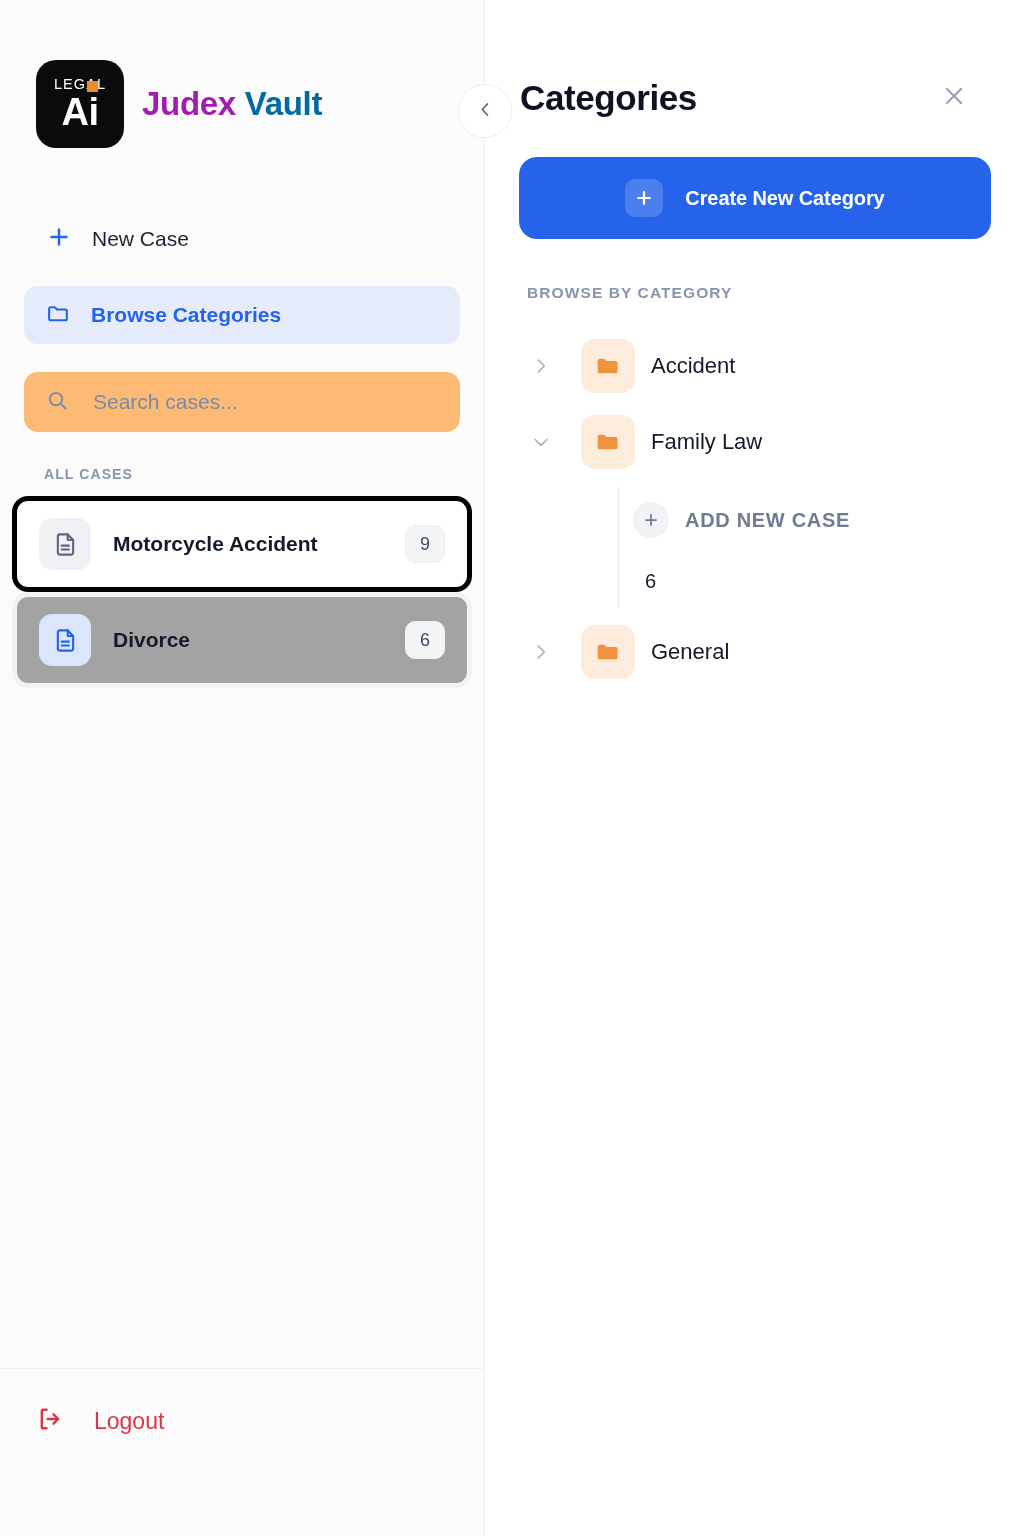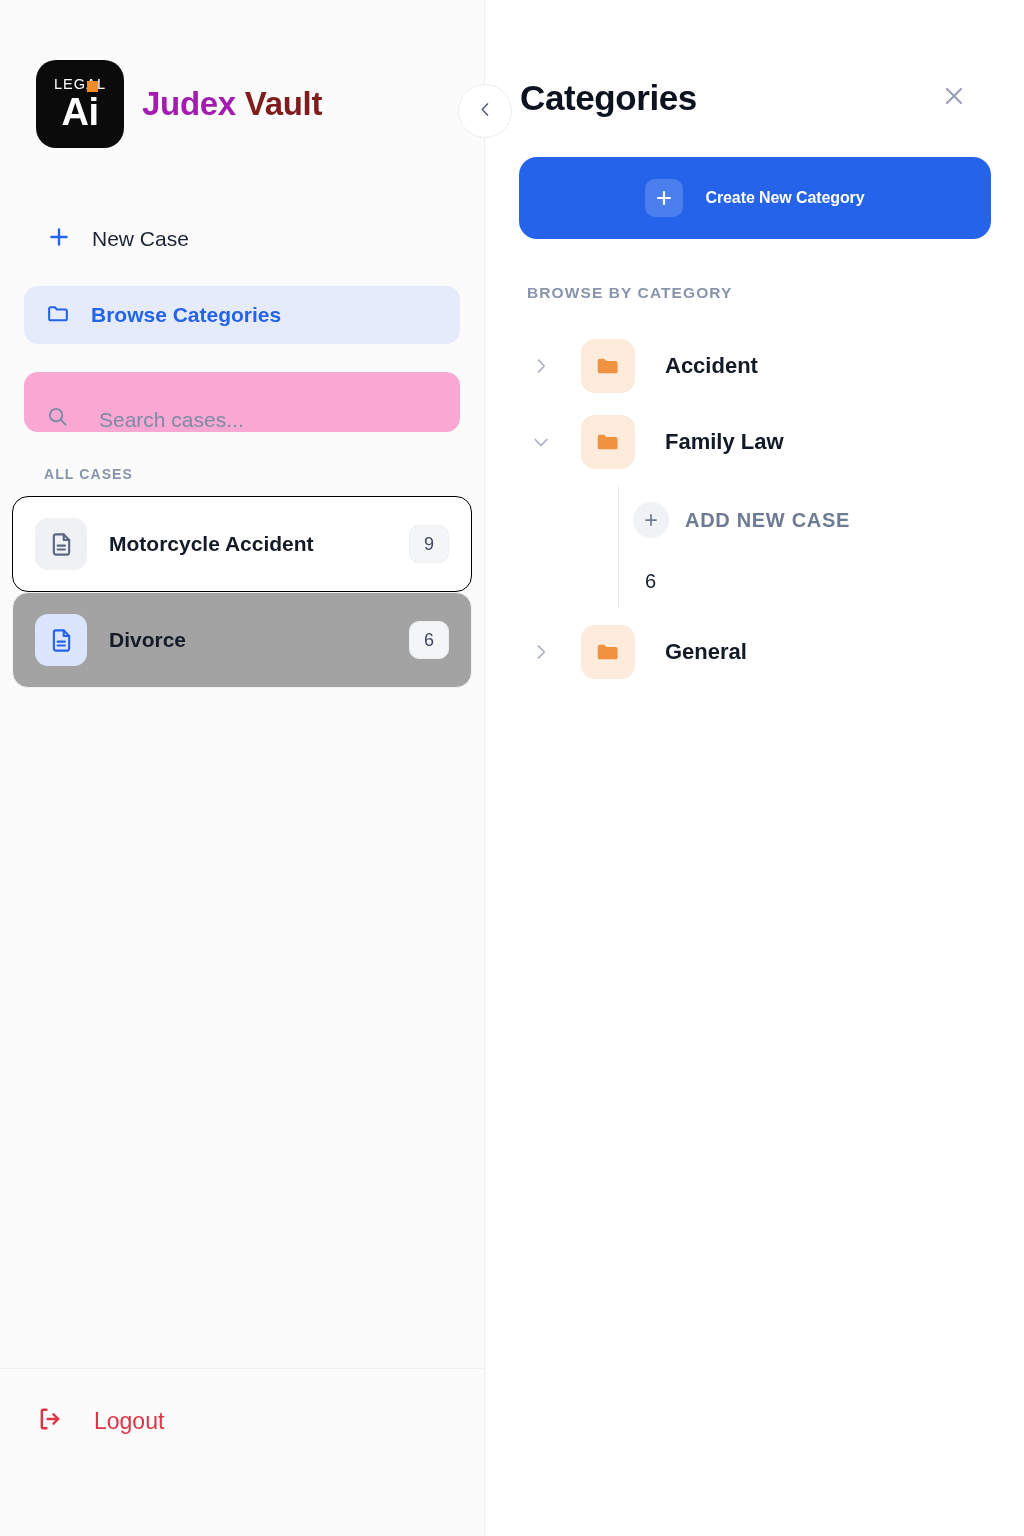--- a/index.html
+++ b/index.html
@@ -69,21 +69,21 @@
     right: 1px;
     top: -12px;
   }
   .brand-text {
     font-size: 33px;
     font-weight: 700;
     letter-spacing: -0.3px;
     white-space: nowrap;
   }
   .brand-judex { color: #a21caf; }
-  .brand-vault { color: #7f1d1d; }
+  .brand-vault { color: #0369a1; }
 
   .nav-area { padding: 0 24px; margin-top: 62px; }
 
   .nav-item {
     display: flex;
     align-items: center;
     gap: 20px;
     height: 58px;
     padding: 0 22px;
     border-radius: 14px;
@@ -95,26 +95,26 @@
     color: #1b2333;
   }
   .nav-item.active {
     background: #e5ebfb;
   }
   .nav-item.active .label { color: #2563eb; font-weight: 600; }
   .nav-gap { height: 18px; }
 
   .search-box {
     display: flex;
-    align-items: flex-end;
-    gap: 30px;
+    align-items: center;
+    gap: 24px;
     height: 60px;
     padding: 0 22px;
     border-radius: 14px;
-    background: #f9a8d4;
+    background: #fdba74;
     margin-top: 28px;
   }
   .search-box input {
     border: none;
     outline: none;
     background: transparent;
     font-family: "Liberation Sans", sans-serif;
     font-size: 21px;
     color: #32405a;
     width: 100%;
@@ -132,21 +132,21 @@
   .case-list { padding: 0 12px; }
   .case-item {
     display: flex;
     align-items: center;
     gap: 22px;
     height: 96px;
     padding: 0 22px;
     border-radius: 16px;
     cursor: pointer;
     background: #ffffff;
-    border: 1px solid #000000;
+    border: 5px solid #000000;
   }
   .case-item.selected {
     background: #a3a3a3;
     border-color: #f1f2f5;
   }
   .case-icon {
     width: 52px; height: 52px;
     border-radius: 13px;
     background: #eff1f5;
     display: flex; align-items: center; justify-content: center;
@@ -243,21 +243,21 @@
     width: calc(100% - 3px);
   }
   .create-btn .plus-chip {
     width: 38px; height: 38px;
     border-radius: 10px;
     background: rgba(255,255,255,0.18);
     display: flex; align-items: center; justify-content: center;
     flex: none;
   }
   .create-btn .label {
-    font-size: 16px;
+    font-size: 20px;
     font-weight: 700;
     color: #ffffff;
     letter-spacing: -0.1px;
   }
 
   .browse-label {
     font-size: 15.5px;
     font-weight: 700;
     letter-spacing: 1.1px;
     color: #8794ab;
@@ -282,23 +282,22 @@
   .cat-icon {
     width: 54px; height: 54px;
     border-radius: 14px;
     background: #fdebdb;
     display: flex; align-items: center; justify-content: center;
     flex: none;
     margin-left: 8px;
   }
   .cat-name {
     font-size: 22px;
-    font-weight: 700;
+    font-weight: 400;
     color: #121a27;
-    margin-left: 14px;
   }
 
   .cat-children {
     position: relative;
     padding: 14px 0 10px 88px;
     margin-left: 0;
   }
   .cat-children::before {
     content: "";
     position: absolute;

